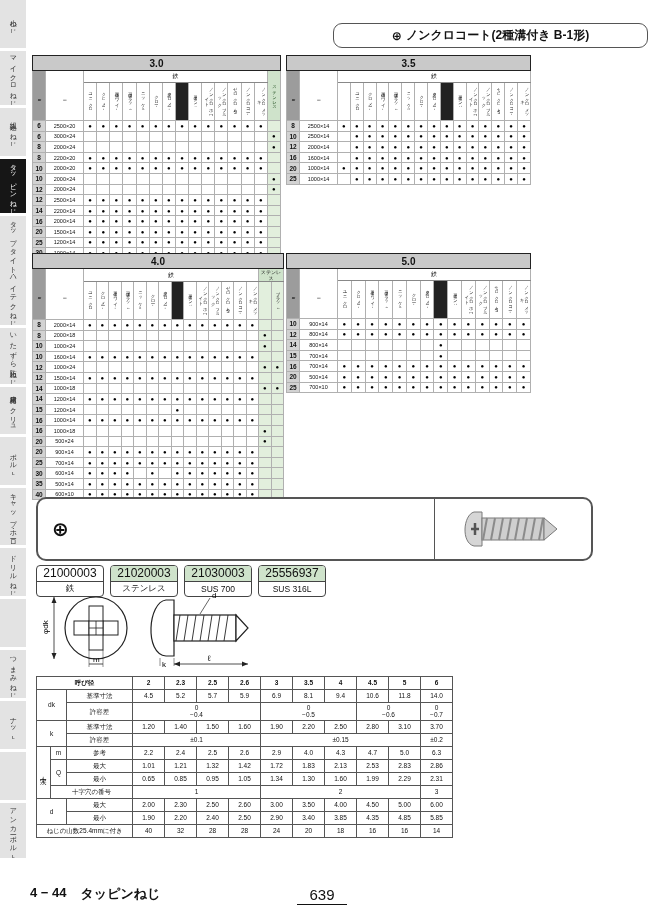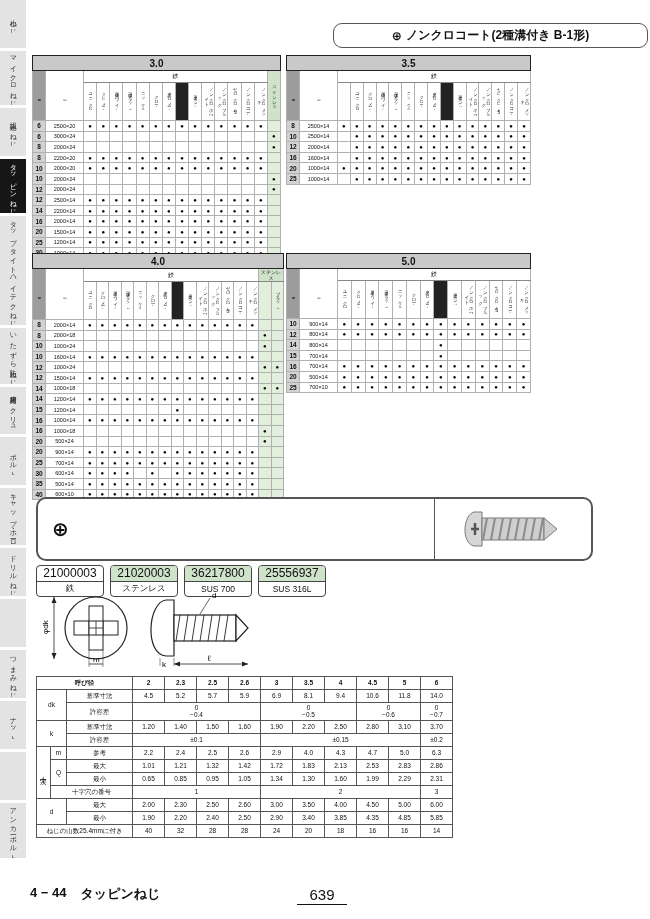--- a/index.html
+++ b/index.html
@@ -1186,21 +1186,21 @@
   <div class="parts">
       <div class="pn">
         <div class="code">21000003</div>
         <div class="mat">鉄</div>
       </div>
       <div class="pn green">
         <div class="code">21020003</div>
         <div class="mat">ステンレス</div>
       </div>
       <div class="pn green">
-        <div class="code">36217800</div>
+        <div class="code">21030003</div>
         <div class="mat">SUS 700</div>
       </div>
       <div class="pn green">
         <div class="code">25556937</div>
         <div class="mat">SUS 316L</div>
       </div>
     </div>
 
   <div class="diagram">
     <svg width="222" height="82" viewBox="0 0 222 82">

